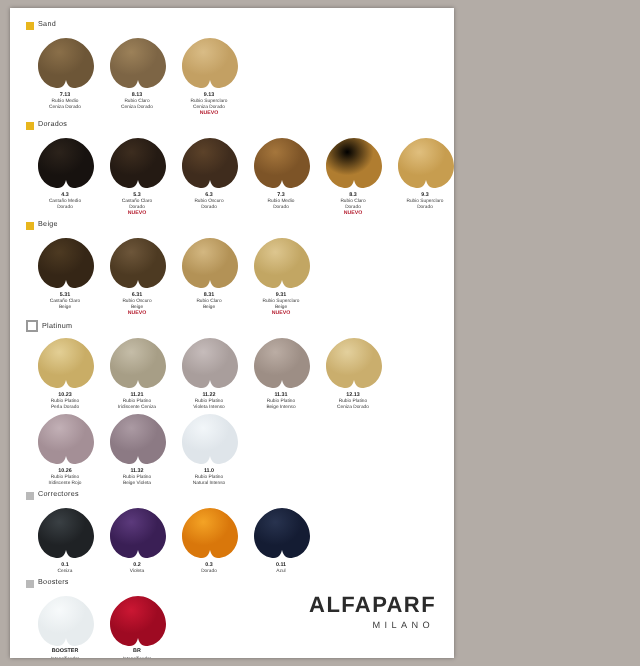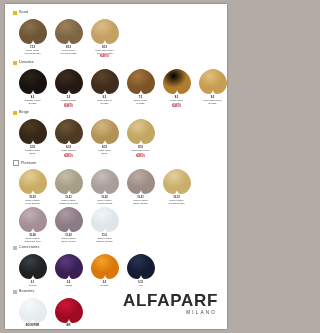--- a/index.html
+++ b/index.html
@@ -52,21 +52,21 @@
     margin-top:.5px;width:36px;
   }
   .code{font-size:2.7px;color:#222;font-weight:bold;display:block;}
   .nm{font-size:2.4px;color:#3a3a3a;display:block;}
   .new{font-size:2.6px;color:#b3192b;font-weight:bold;display:block;}
   .logo{
     position:absolute;right:9px;bottom:14px;
     text-align:right;
   }
   .logo-main{
-    font-size:17px;font-weight:bold;letter-spacing:.7px;
+    font-size:11px;font-weight:bold;letter-spacing:.7px;
     color:#2b2b2b;line-height:1;
     font-family:"Liberation Sans", sans-serif;
   }
   .logo-sub{
     font-size:4.6px;letter-spacing:2.2px;color:#3d3d3d;
     margin-top:1px;margin-right:1px;
   }
 </style>
 </head>
 <body>

